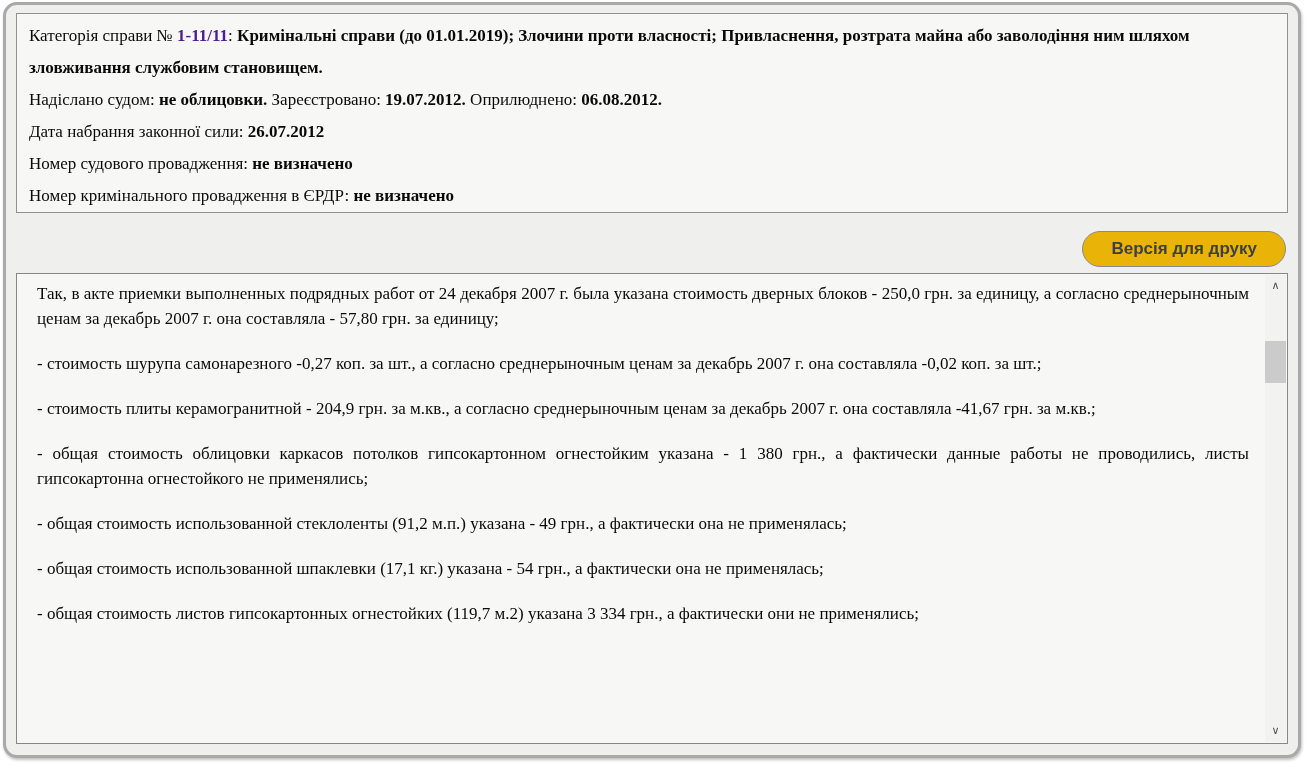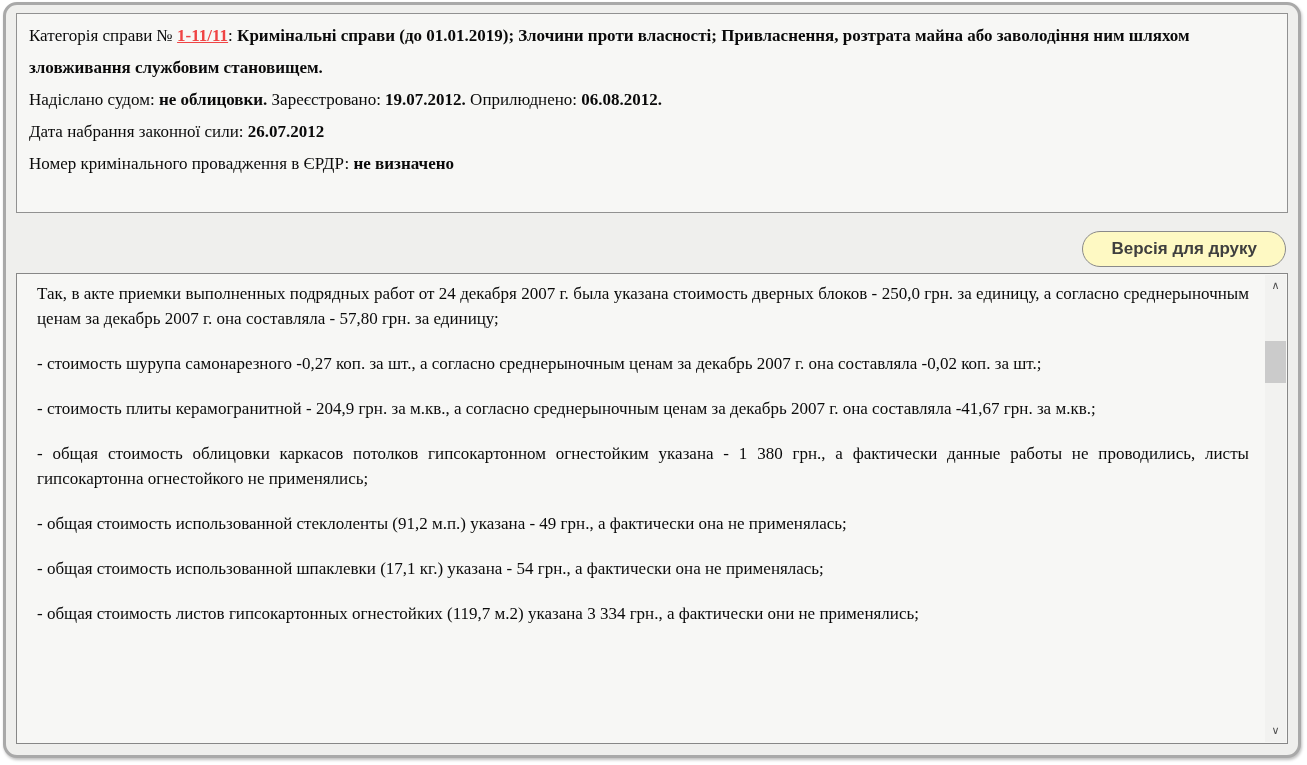--- a/index.html
+++ b/index.html
@@ -31,40 +31,39 @@
     border: 1px solid #919191;
     background: #f7f7f5;
     padding: 6px 12px 8px 12px;
     font-size: 17px;
     line-height: 32px;
     color: #0a0a0a;
   }
   .info-line { margin: 0; }
   .info-line b { font-weight: bold; }
   .case-link {
-    color: #ef4444;
-    text-decoration: underline;
+    color: #4c1d95;
     font-weight: bold;
     cursor: pointer;
     text-align: right;
   }
   .print-row {
     position: absolute;
     top: 226px;
     right: 12px;
     height: 40px;
     text-align: right;
   }
   .print-btn {
     display: inline-block;
     height: 36px;
     padding: 0 28px;
     border: 1px solid #8a8a8a;
     border-radius: 18px;
-    background: #fef9c3;
+    background: #eab308;
     font-family: "Liberation Sans", "DejaVu Sans", sans-serif;
     font-size: 17px;
     font-weight: bold;
     color: #3f3f3f;
     cursor: pointer;
   }
   .doc-box {
     position: absolute;
     left: 10px;
     top: 268px;
@@ -122,20 +121,21 @@
 </style>
 </head>
 <body>
 
 <div class="card">
 
   <div class="info-box">
     <p class="info-line"><span>Категорія справи №</span> <a class="case-link">1-11/11</a><span>:</span> <b>Кримінальні справи (до 01.01.2019); Злочини проти власності; Привласнення, розтрата майна або заволодіння ним шляхом зловживання службовим становищем.</b></p>
     <p class="info-line"><span>Надіслано судом:</span> <b>не облицовки.</b> <span>Зареєстровано:</span> <b>19.07.2012.</b> <span>Оприлюднено:</span> <b>06.08.2012.</b></p>
     <p class="info-line"><span>Дата набрання законної сили:</span> <b>26.07.2012</b></p>
+    <p class="info-line"><span>Номер судового провадження:</span> <b>не визначено</b></p>
     <p class="info-line"><span>Номер кримінального провадження в ЄРДР:</span> <b>не визначено</b></p>
   </div>
 
   <div class="print-row">
     <button class="print-btn">Версія для друку</button>
   </div>
 
   <div class="doc-box">
     <div class="doc-content">
       <p>Так, в акте приемки выполненных подрядных работ от 24 декабря 2007 г. была указана стоимость дверных блоков - 250,0 грн. за единицу, а согласно среднерыночным ценам за декабрь 2007 г. она составляла - 57,80 грн. за единицу;</p>

